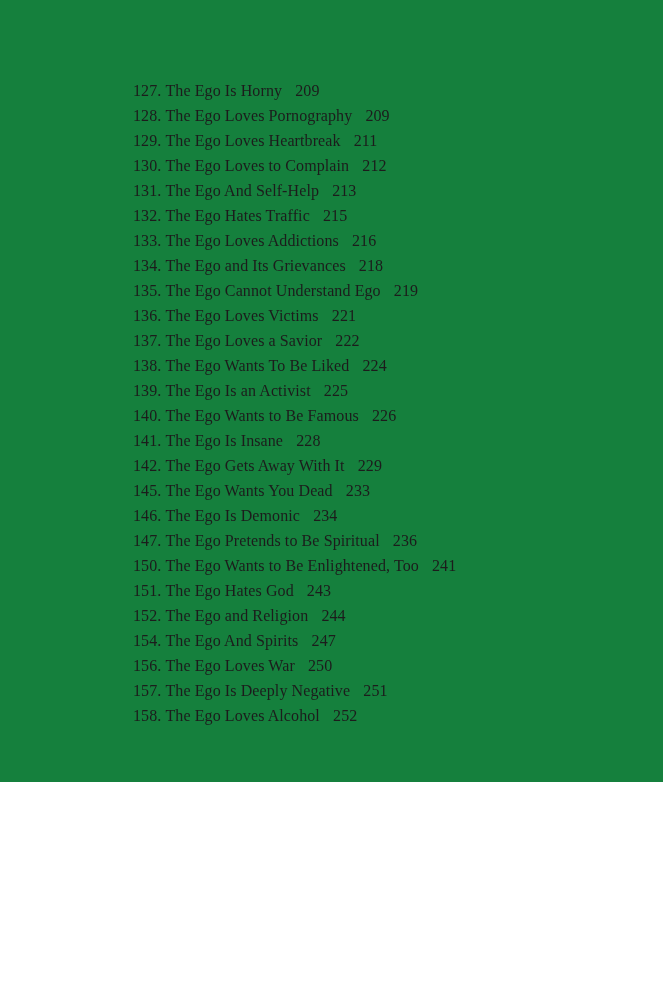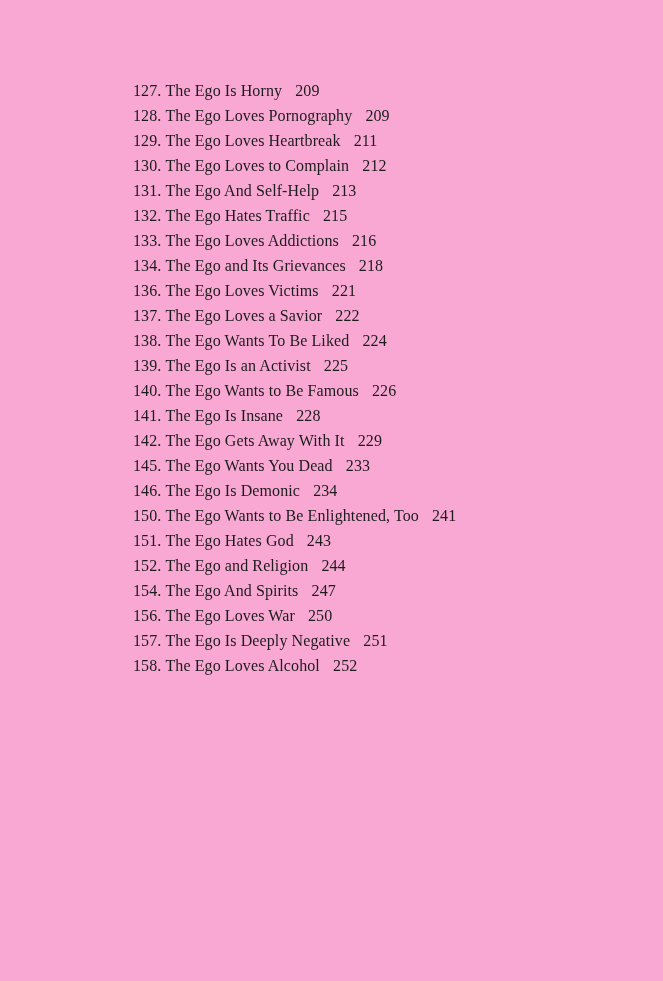--- a/index.html
+++ b/index.html
@@ -8,22 +8,22 @@
   }
   body {
     width: 663px;
     height: 981px;
     background: #ffffff;
     font-family: "Liberation Serif", "DejaVu Serif", serif;
     overflow: hidden;
   }
   .book-page {
     width: 663px;
-    height: 981px;
-    background: #f9a8d4;
+    height: 782px;
+    background: #15803d;
     box-sizing: border-box;
     padding: 78px 60px 12px 133px;
   }
   .toc-list {
     display: block;
   }
   .toc-row {
     display: block;
     line-height: 25px;
     height: 25px;
@@ -48,29 +48,31 @@
 <div class="book-page">
   <div class="toc-list">
       <div class="toc-row"><span class="chapter-number">127.</span><span class="chapter-title">The Ego Is Horny</span><span class="page-number">209</span></div>
       <div class="toc-row"><span class="chapter-number">128.</span><span class="chapter-title">The Ego Loves Pornography</span><span class="page-number">209</span></div>
       <div class="toc-row"><span class="chapter-number">129.</span><span class="chapter-title">The Ego Loves Heartbreak</span><span class="page-number">211</span></div>
       <div class="toc-row"><span class="chapter-number">130.</span><span class="chapter-title">The Ego Loves to Complain</span><span class="page-number">212</span></div>
       <div class="toc-row"><span class="chapter-number">131.</span><span class="chapter-title">The Ego And Self-Help</span><span class="page-number">213</span></div>
       <div class="toc-row"><span class="chapter-number">132.</span><span class="chapter-title">The Ego Hates Traffic</span><span class="page-number">215</span></div>
       <div class="toc-row"><span class="chapter-number">133.</span><span class="chapter-title">The Ego Loves Addictions</span><span class="page-number">216</span></div>
       <div class="toc-row"><span class="chapter-number">134.</span><span class="chapter-title">The Ego and Its Grievances</span><span class="page-number">218</span></div>
+      <div class="toc-row"><span class="chapter-number">135.</span><span class="chapter-title">The Ego Cannot Understand Ego</span><span class="page-number">219</span></div>
       <div class="toc-row"><span class="chapter-number">136.</span><span class="chapter-title">The Ego Loves Victims</span><span class="page-number">221</span></div>
       <div class="toc-row"><span class="chapter-number">137.</span><span class="chapter-title">The Ego Loves a Savior</span><span class="page-number">222</span></div>
       <div class="toc-row"><span class="chapter-number">138.</span><span class="chapter-title">The Ego Wants To Be Liked</span><span class="page-number">224</span></div>
       <div class="toc-row"><span class="chapter-number">139.</span><span class="chapter-title">The Ego Is an Activist</span><span class="page-number">225</span></div>
       <div class="toc-row"><span class="chapter-number">140.</span><span class="chapter-title">The Ego Wants to Be Famous</span><span class="page-number">226</span></div>
       <div class="toc-row"><span class="chapter-number">141.</span><span class="chapter-title">The Ego Is Insane</span><span class="page-number">228</span></div>
       <div class="toc-row"><span class="chapter-number">142.</span><span class="chapter-title">The Ego Gets Away With It</span><span class="page-number">229</span></div>
       <div class="toc-row"><span class="chapter-number">145.</span><span class="chapter-title">The Ego Wants You Dead</span><span class="page-number">233</span></div>
       <div class="toc-row"><span class="chapter-number">146.</span><span class="chapter-title">The Ego Is Demonic</span><span class="page-number">234</span></div>
+      <div class="toc-row"><span class="chapter-number">147.</span><span class="chapter-title">The Ego Pretends to Be Spiritual</span><span class="page-number">236</span></div>
       <div class="toc-row"><span class="chapter-number">150.</span><span class="chapter-title">The Ego Wants to Be Enlightened, Too</span><span class="page-number">241</span></div>
       <div class="toc-row"><span class="chapter-number">151.</span><span class="chapter-title">The Ego Hates God</span><span class="page-number">243</span></div>
       <div class="toc-row"><span class="chapter-number">152.</span><span class="chapter-title">The Ego and Religion</span><span class="page-number">244</span></div>
       <div class="toc-row"><span class="chapter-number">154.</span><span class="chapter-title">The Ego And Spirits</span><span class="page-number">247</span></div>
       <div class="toc-row"><span class="chapter-number">156.</span><span class="chapter-title">The Ego Loves War</span><span class="page-number">250</span></div>
       <div class="toc-row"><span class="chapter-number">157.</span><span class="chapter-title">The Ego Is Deeply Negative</span><span class="page-number">251</span></div>
       <div class="toc-row"><span class="chapter-number">158.</span><span class="chapter-title">The Ego Loves Alcohol</span><span class="page-number">252</span></div>
     </div>
 </div>
 

